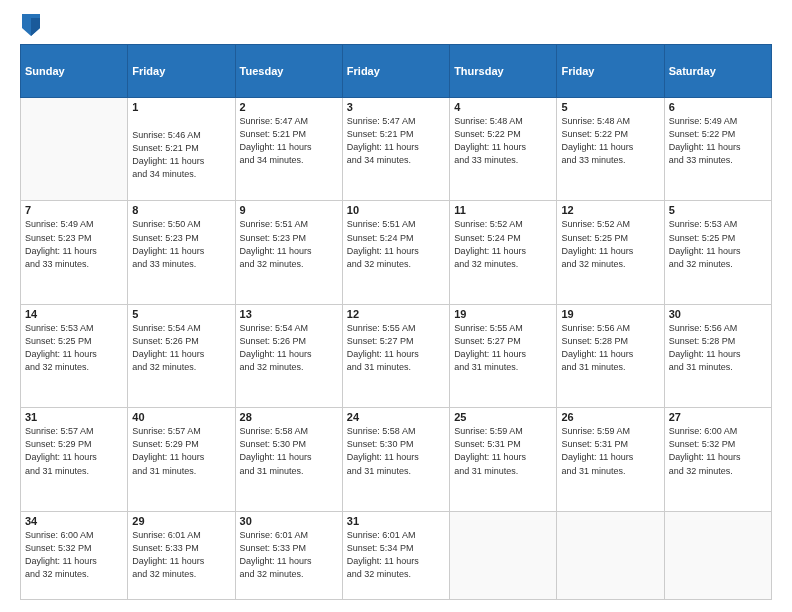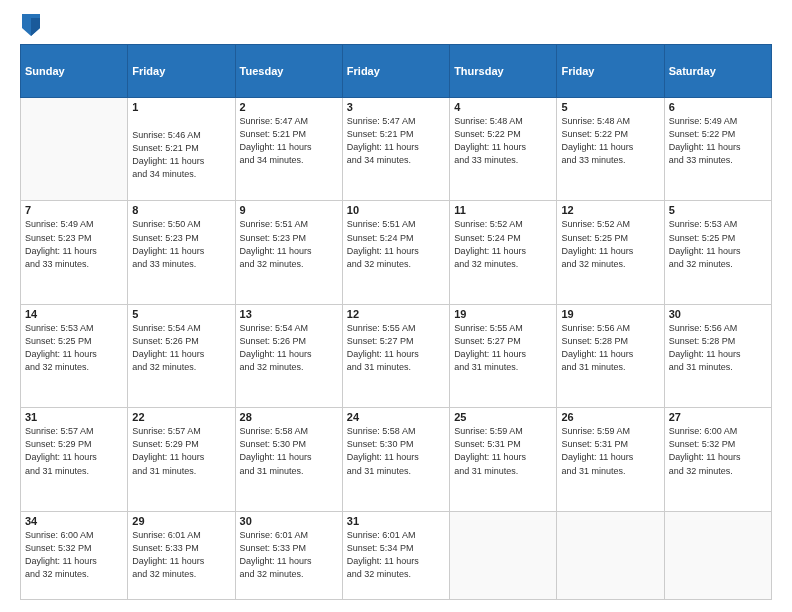--- a/index.html
+++ b/index.html
@@ -289,21 +289,21 @@
         </tr>
         <tr class="week-row">
           <td>
             <span class="day-number">31</span>
             <div class="day-info" style="white-space: pre-line;">Sunrise: 5:57 AM
 Sunset: 5:29 PM
 Daylight: 11 hours
 and 31 minutes.</div>
           </td>
           <td>
-            <span class="day-number">22</span>
+            <span class="day-number">40</span>
             <div class="day-info" style="white-space: pre-line;">Sunrise: 5:57 AM
 Sunset: 5:29 PM
 Daylight: 11 hours
 and 31 minutes.</div>
           </td>
           <td>
             <span class="day-number">28</span>
             <div class="day-info" style="white-space: pre-line;">Sunrise: 5:58 AM
 Sunset: 5:30 PM
 Daylight: 11 hours

